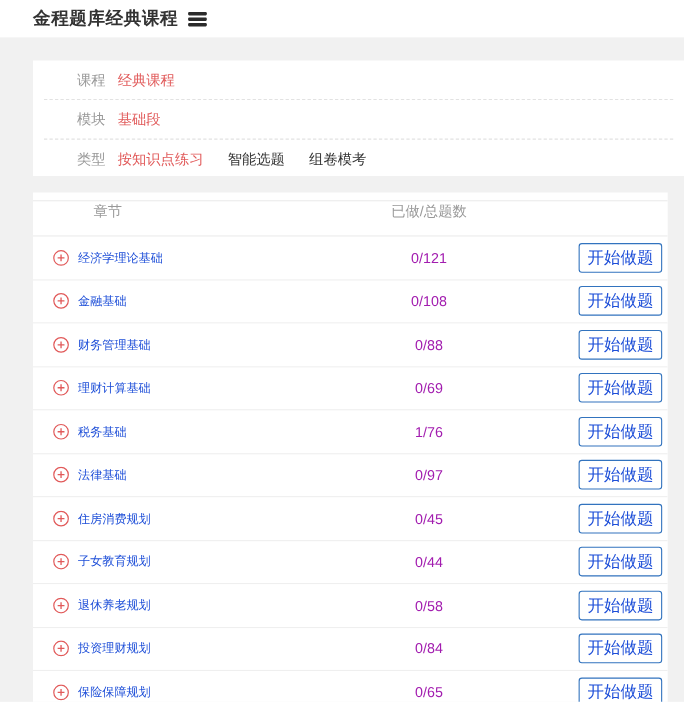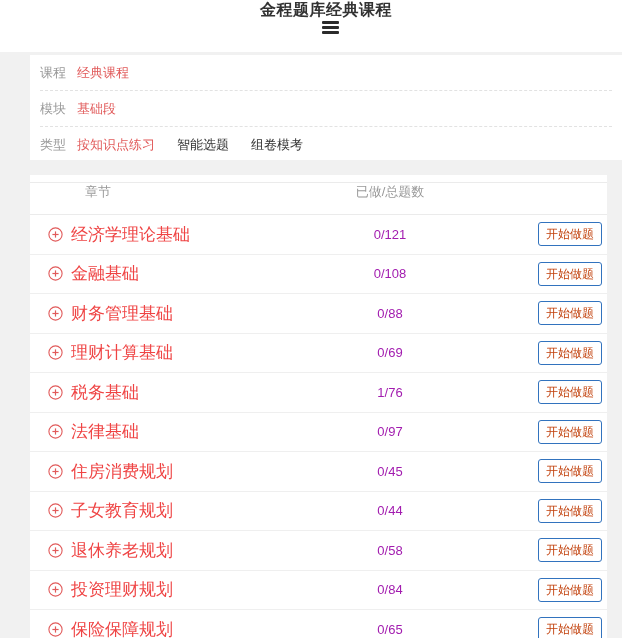--- a/index.html
+++ b/index.html
@@ -2,49 +2,49 @@
 <html><head>
 <meta charset="utf-8">
 <style>
   html,body{margin:0;padding:0;}
   body{width:622px;height:638px;overflow:hidden;
        font-family:"Liberation Sans","DejaVu Sans",sans-serif;
        background:#f1f1f1;}
   .page{position:relative;width:622px;height:638px;}
 
   
-  .topbar{height:52px;background:#fff;display:flex;align-items:center;padding-left:30px;flex-direction:column;}
+  .topbar{height:34px;background:#fff;display:flex;align-items:center;padding-left:30px;}
   .page-title{font-size:16px;font-weight:bold;color:#333;letter-spacing:.5px;}
   .hamburger{margin-left:9px;width:17px;height:13px;display:flex;flex-direction:column;
              justify-content:space-between;cursor:pointer;}
   .hamburger i{display:block;height:3px;background:#2b2b2b;border-radius:1px;}
 
   
   .filter-card{position:absolute;left:30px;top:55px;right:0;height:105px;background:#fff;
                padding:0 10px;box-sizing:border-box;}
   .filter-row{height:35px;display:flex;align-items:center;font-size:13px;}
   .filter-row + .filter-row{border-top:1px dashed #e2e2e2;}
-  .filter-label{color:#999;margin-right:11px;flex:none;}
+  .filter-label{color:#999;margin-right:11px;flex:none;margin-left:30px;}
   .filter-option{color:#333;margin-right:22px;cursor:pointer;text-decoration:none;}
   .filter-option.selected{color:#e15a5a;}
 
   
   .table-card{position:absolute;left:30px;top:175px;width:577px;height:463px;background:#fff;
               padding-top:7px;box-sizing:border-box;overflow:hidden;}
   .thead{height:31px;display:flex;align-items:flex-start;border-top:1px solid #ebebeb;
          border-bottom:1px solid #ebebeb;color:#999;font-size:13px;}
   .col-chapter{flex:0 0 290px;display:flex;align-items:center;padding-left:18px;box-sizing:border-box;}
   .thead .col-chapter{padding-left:55px;}
   .col-progress{flex:0 0 140px;text-align:center;font-size:13px;color:#a21caf;}
   .thead .col-progress{color:#999;}
   .col-action{flex:1;display:flex;justify-content:flex-end;padding-right:5px;}
   .trow{height:38.5px;display:flex;align-items:center;border-bottom:1px solid #efefef;}
-  .chapter-name{font-size:17px;color:#ef4444;}
+  .chapter-name{font-size:11px;color:#1d4ed8;}
   .plus-icon{width:15px;height:15px;margin-right:8px;flex:none;cursor:pointer;}
-  .start-btn{background:#fff;border:1px solid #3273be;color:#c2410c;font-size:12px;
+  .start-btn{background:#fff;border:1px solid #3273be;color:#1d4ed8;font-size:15px;
              padding:5px 7px;border-radius:3px;line-height:1;cursor:pointer;
              font-family:"Liberation Sans","DejaVu Sans",sans-serif;}
 </style>
 </head>
 <body>
 
 <div class="page">
 
   <div class="topbar">
     <span class="page-title">金程题库经典课程</span>

